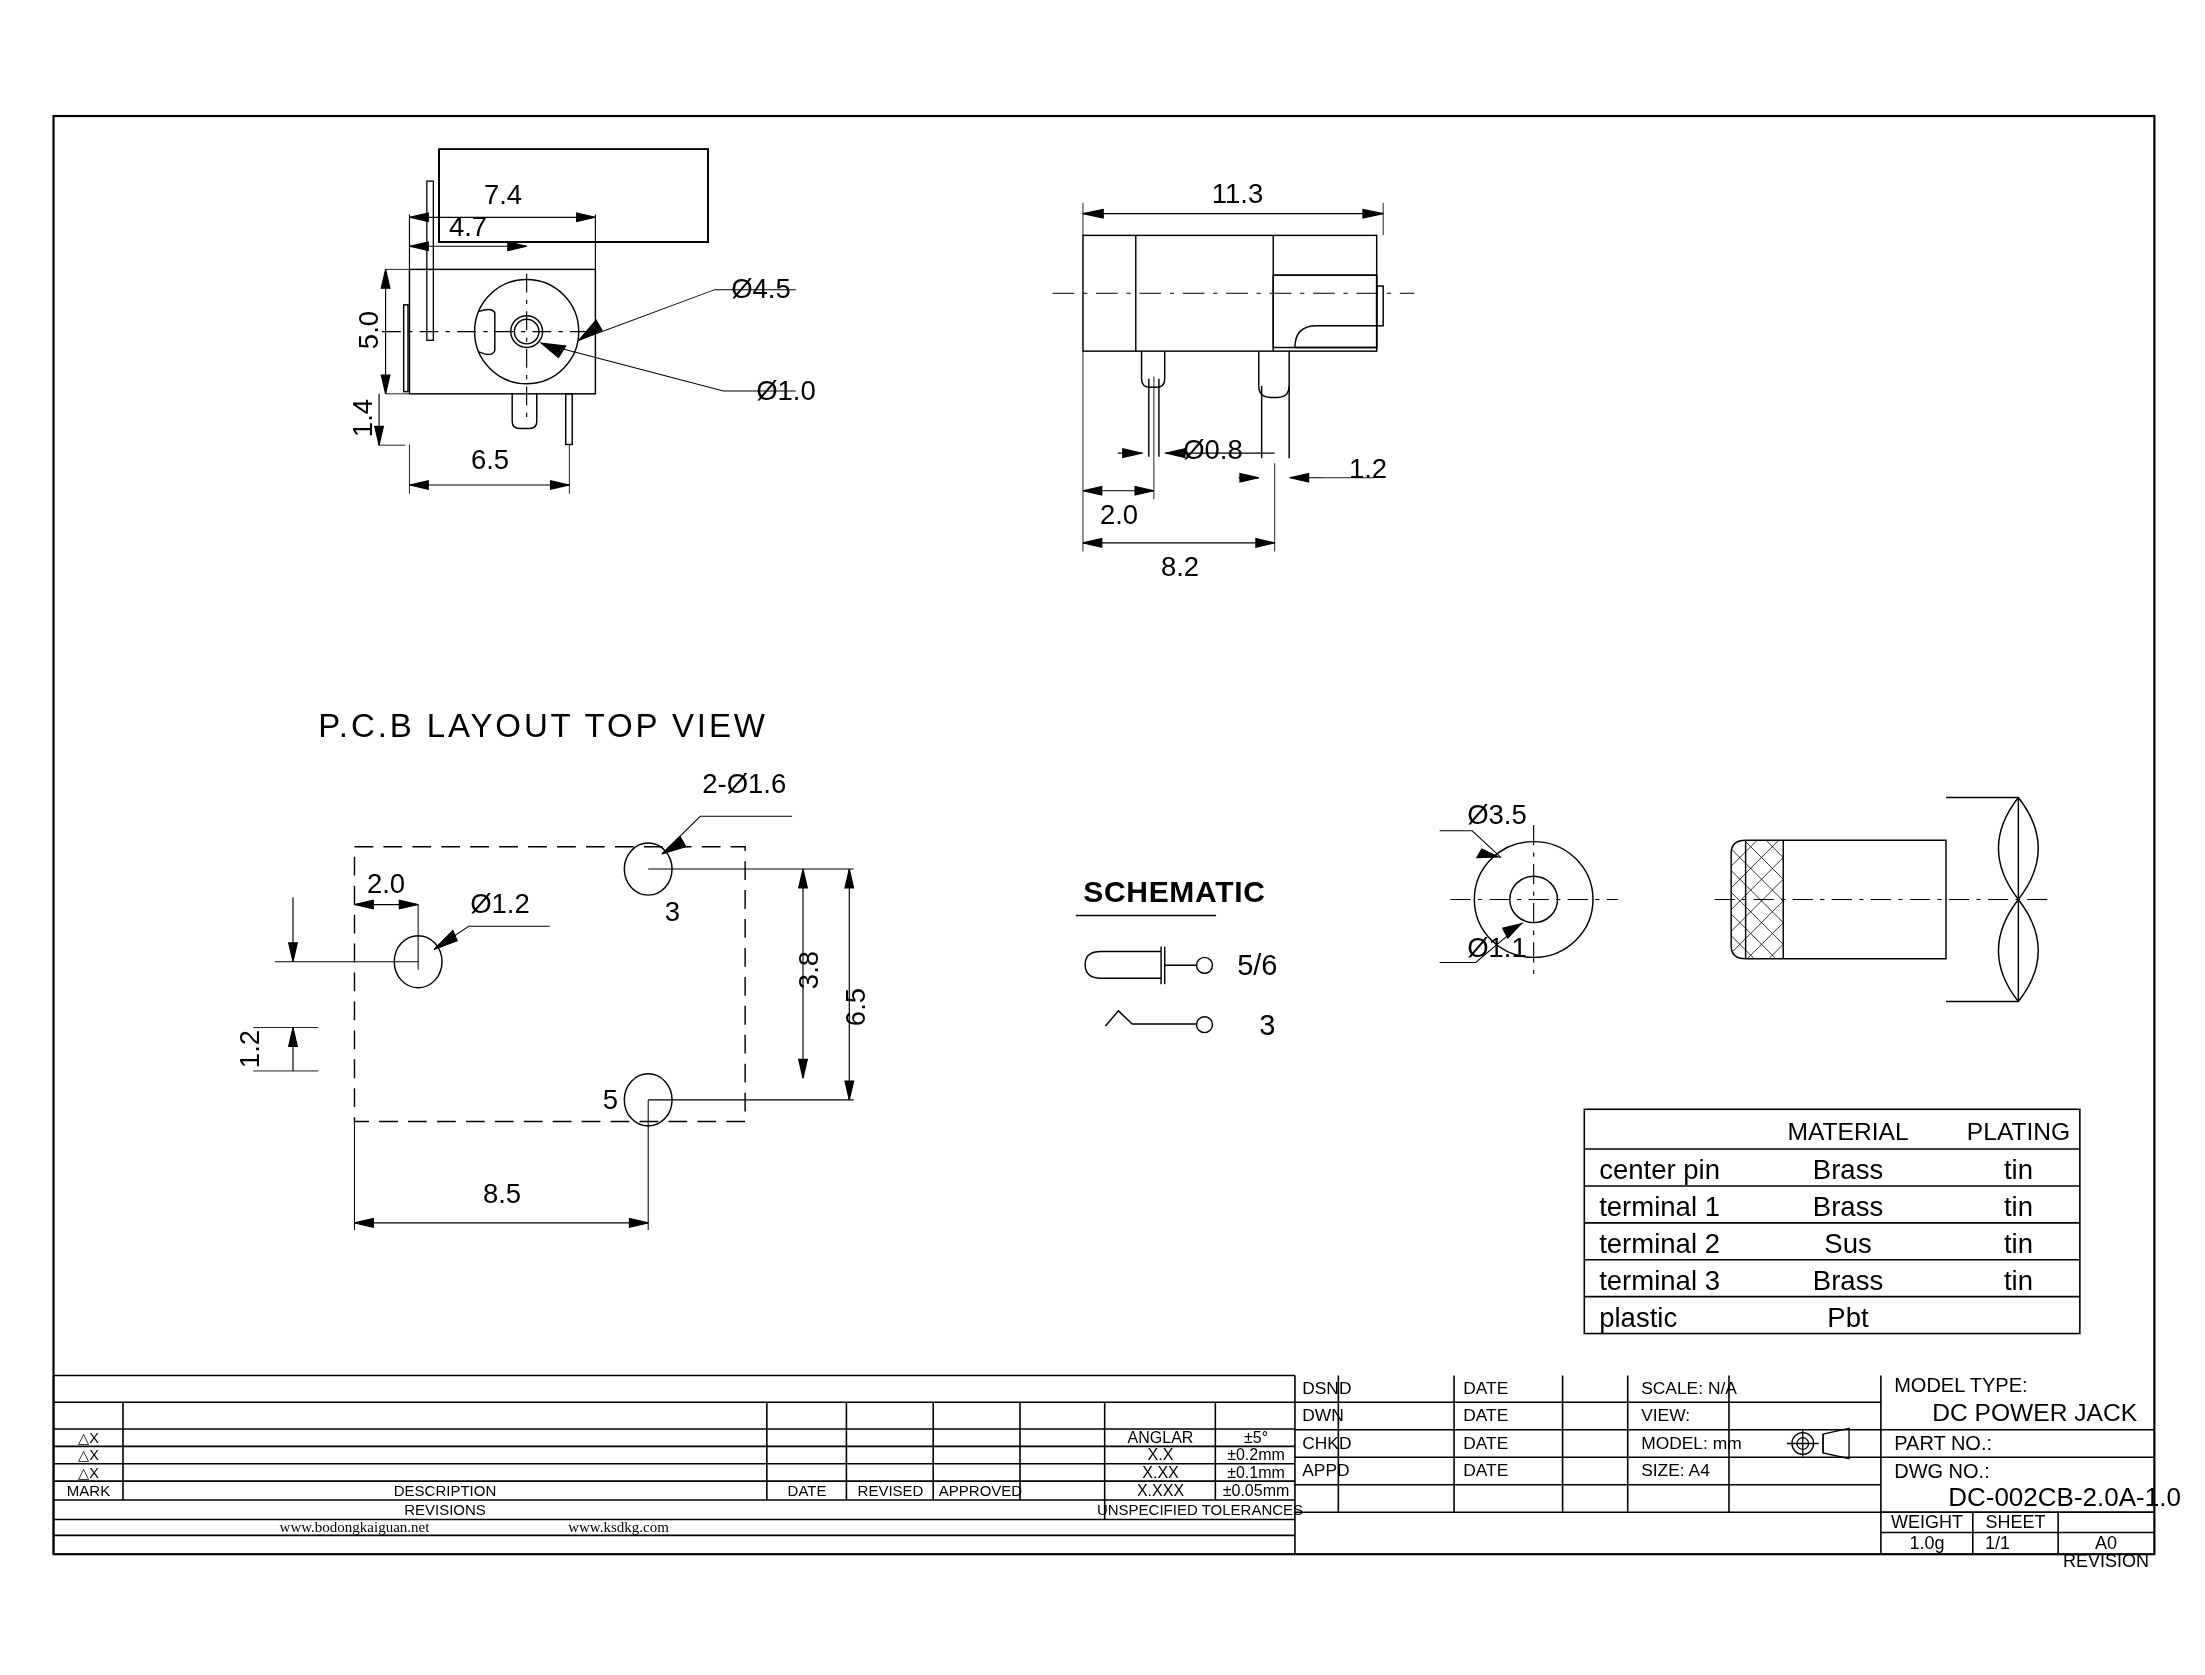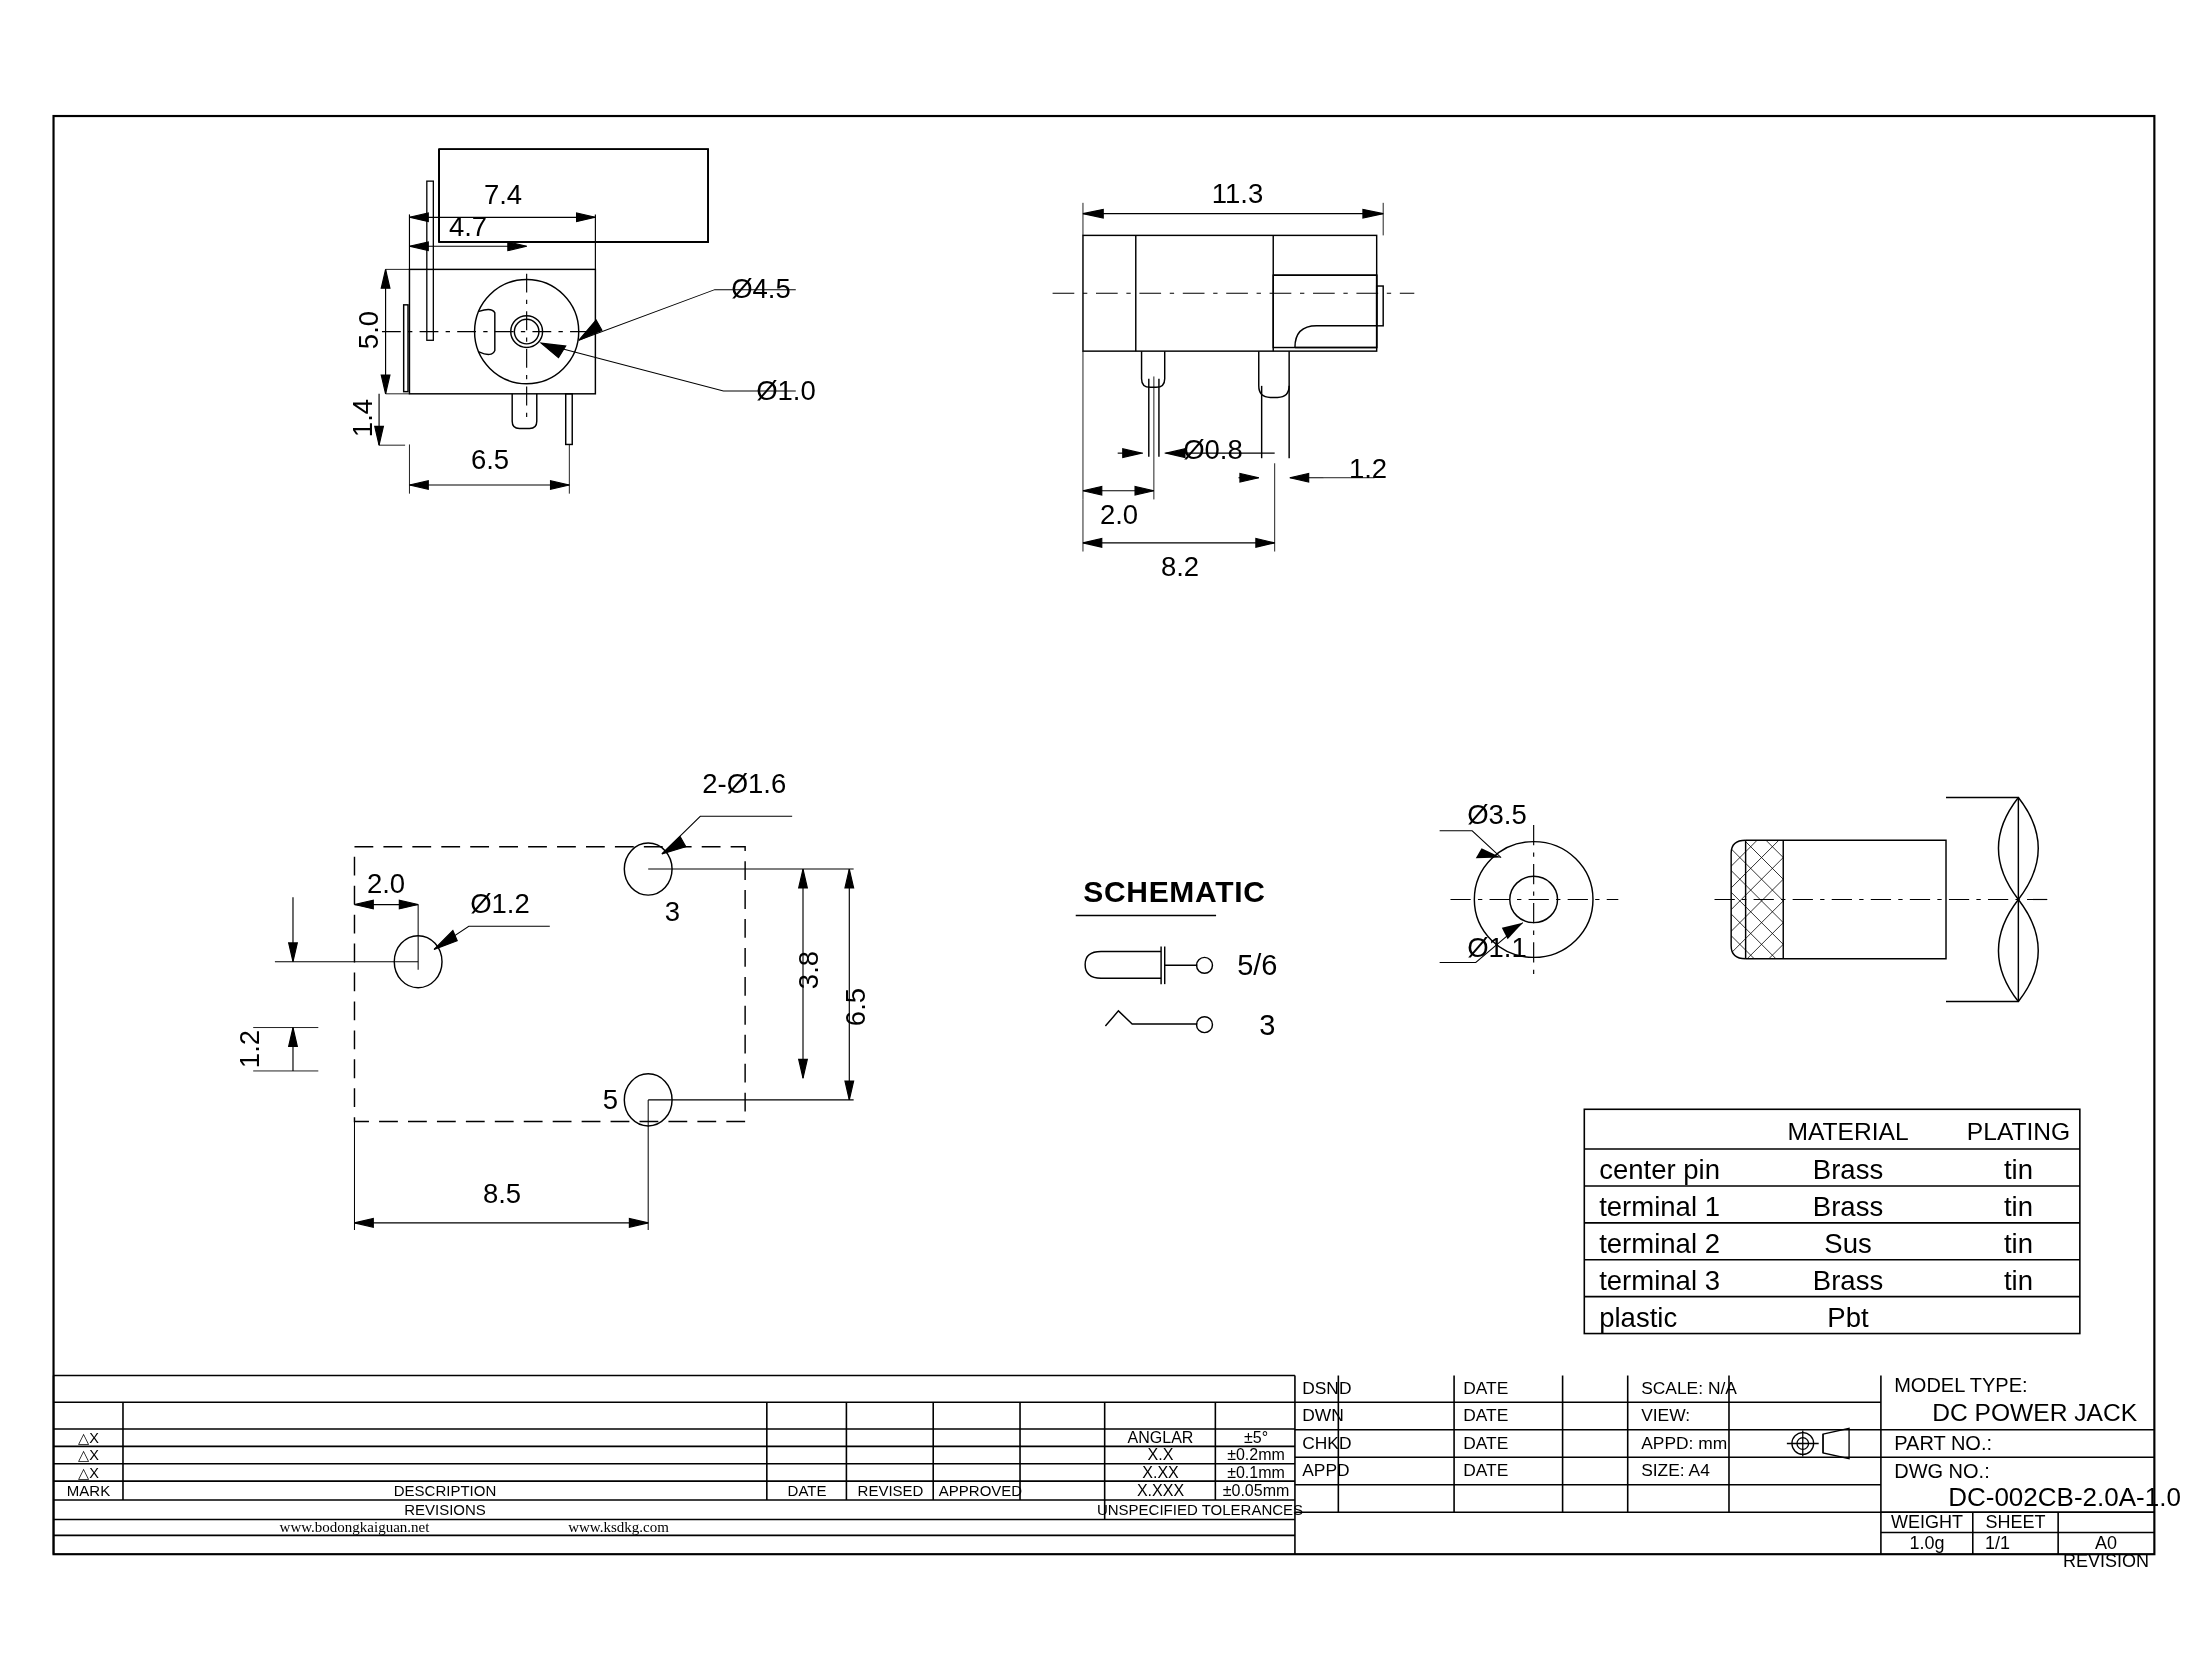--- a/index.html
+++ b/index.html
@@ -387,20 +387,21 @@
   <div class="cellbox" style="left:450px;top:444px;width:80px;height:32px;font-size:27.5px;">6.5</div>
   <div class="cellbox lbl-left" style="left:724px;top:273px;width:130px;height:32px;font-size:27.5px;">Ø4.5</div>
   <div class="cellbox lbl-left" style="left:749px;top:375px;width:130px;height:32px;font-size:27.5px;">Ø1.0</div>
 
   <div class="cellbox" style="left:1194px;top:178px;width:87px;height:32px;font-size:27.5px;">11.3</div>
   <div class="cellbox lbl-left" style="left:1176px;top:434px;width:130px;height:32px;font-size:27.5px;">Ø0.8</div>
   <div class="cellbox" style="left:1079px;top:499px;width:80px;height:32px;font-size:27.5px;">2.0</div>
   <div class="cellbox" style="left:1328px;top:453px;width:80px;height:32px;font-size:27.5px;">1.2</div>
   <div class="cellbox" style="left:1140px;top:551px;width:80px;height:32px;font-size:27.5px;">8.2</div>
 
+  <div class="cellbox lbl-left" style="left:311px;top:705px;width:521px;height:41px;font-size:33px;letter-spacing:2.9px;">P.C.B LAYOUT  TOP VIEW</div>
   <div class="cellbox lbl-left" style="left:695px;top:768px;width:188px;height:32px;font-size:27.5px;">2-Ø1.6</div>
   <div class="cellbox lbl-left" style="left:463px;top:888px;width:145px;height:32px;font-size:27.5px;">Ø1.2</div>
   <div class="cellbox" style="left:346px;top:868px;width:80px;height:32px;font-size:27.5px;">2.0</div>
   <div class="cellbox" style="left:210px;top:1033px;width:80px;height:32px;font-size:27.5px;transform:rotate(-90deg);">1.2</div>
   <div class="cellbox" style="left:769px;top:954px;width:80px;height:32px;font-size:27.5px;transform:rotate(-90deg);">3.8</div>
   <div class="cellbox" style="left:816px;top:991px;width:80px;height:32px;font-size:27.5px;transform:rotate(-90deg);">6.5</div>
   <div class="cellbox" style="left:462px;top:1178px;width:80px;height:32px;font-size:27.5px;">8.5</div>
   <div class="cellbox" style="left:655px;top:896px;width:35px;height:32px;font-size:27.5px;">3</div>
   <div class="cellbox" style="left:593px;top:1084px;width:35px;height:32px;font-size:27.5px;">5</div>
 
@@ -461,21 +462,21 @@
   <div class="cellbox lbl-left" style="left:1295px;top:1430px;width:43px;height:27.5px;font-size:17.4px;">CHKD</div>
   <div class="cellbox lbl-left" style="left:1295px;top:1457px;width:43px;height:27.5px;font-size:17.4px;">APPD</div>
 
   <div class="cellbox lbl-left" style="left:1456px;top:1375px;width:65px;height:27px;font-size:17.4px;">DATE</div>
   <div class="cellbox lbl-left" style="left:1456px;top:1402px;width:65px;height:27.5px;font-size:17.4px;">DATE</div>
   <div class="cellbox lbl-left" style="left:1456px;top:1430px;width:65px;height:27.5px;font-size:17.4px;">DATE</div>
   <div class="cellbox lbl-left" style="left:1456px;top:1457px;width:65px;height:27.5px;font-size:17.4px;">DATE</div>
 
   <div class="cellbox lbl-left" style="left:1634px;top:1375px;width:101px;height:27px;font-size:17.4px;">SCALE: N/A</div>
   <div class="cellbox lbl-left" style="left:1634px;top:1402px;width:58px;height:27.5px;font-size:17.4px;">VIEW:</div>
-  <div class="cellbox lbl-left" style="left:1634px;top:1430px;width:101px;height:27.5px;font-size:17.4px;">APPD: mm</div>
+  <div class="cellbox lbl-left" style="left:1634px;top:1430px;width:101px;height:27.5px;font-size:17.4px;">MODEL: mm</div>
   <div class="cellbox lbl-left" style="left:1634px;top:1457px;width:101px;height:27.5px;font-size:17.4px;">SIZE: A4</div>
 
 
   <div class="cellbox lbl-left" style="left:1887px;top:1373px;width:260px;height:24.6px;font-size:20px;">MODEL TYPE:</div>
   <div class="cellbox lbl-left" style="left:1925px;top:1398px;width:232px;height:29px;font-size:24.6px;">DC POWER JACK</div>
   <div class="cellbox lbl-left" style="left:1887px;top:1431px;width:260px;height:24.6px;font-size:20px;">PART NO.:</div>
   <div class="cellbox lbl-left" style="left:1925px;top:1456px;width:232px;height:24.6px;font-size:20px;"></div>
   <div class="cellbox lbl-left" style="left:1887px;top:1459px;width:260px;height:24.6px;font-size:20px;">DWG NO.:</div>
   <div class="cellbox lbl-left" style="left:1910px;top:1483px;width:246px;height:29px;font-size:26px;margin-left:31px;">DC-002CB-2.0A-1.0</div>
 

